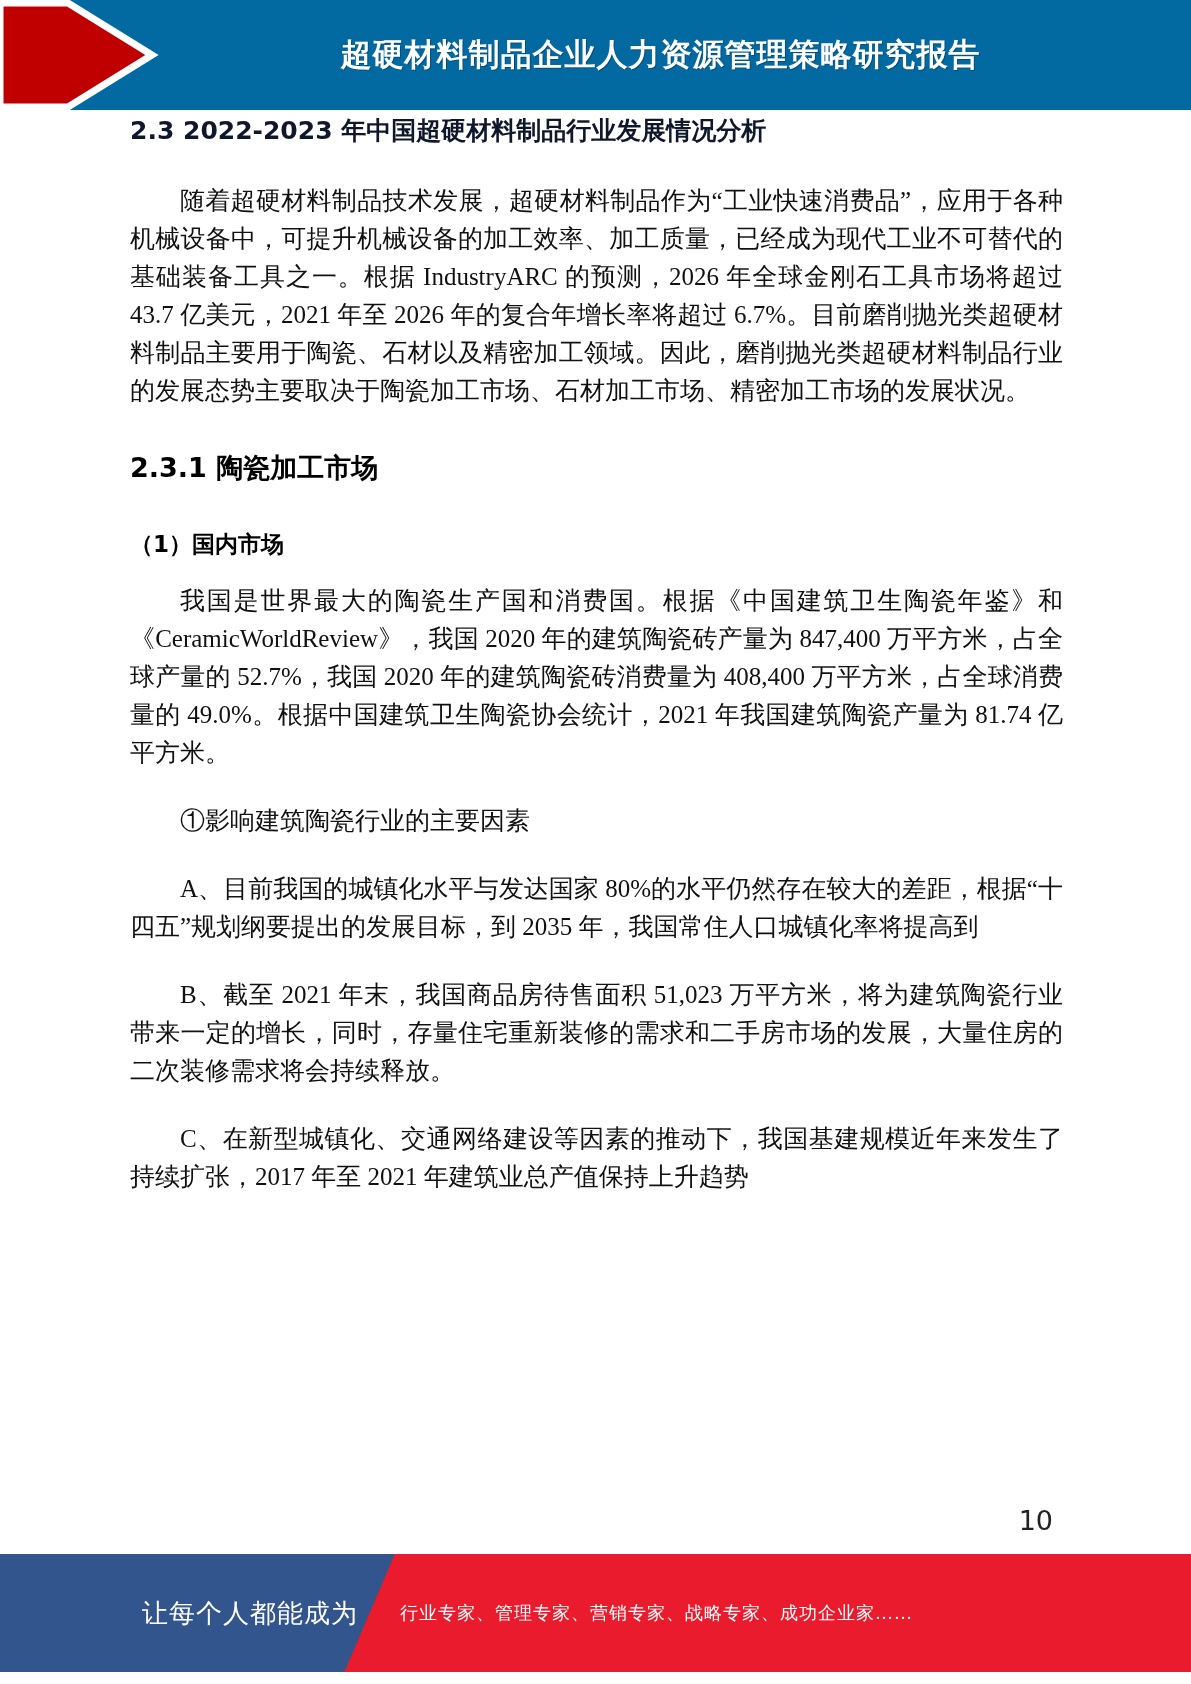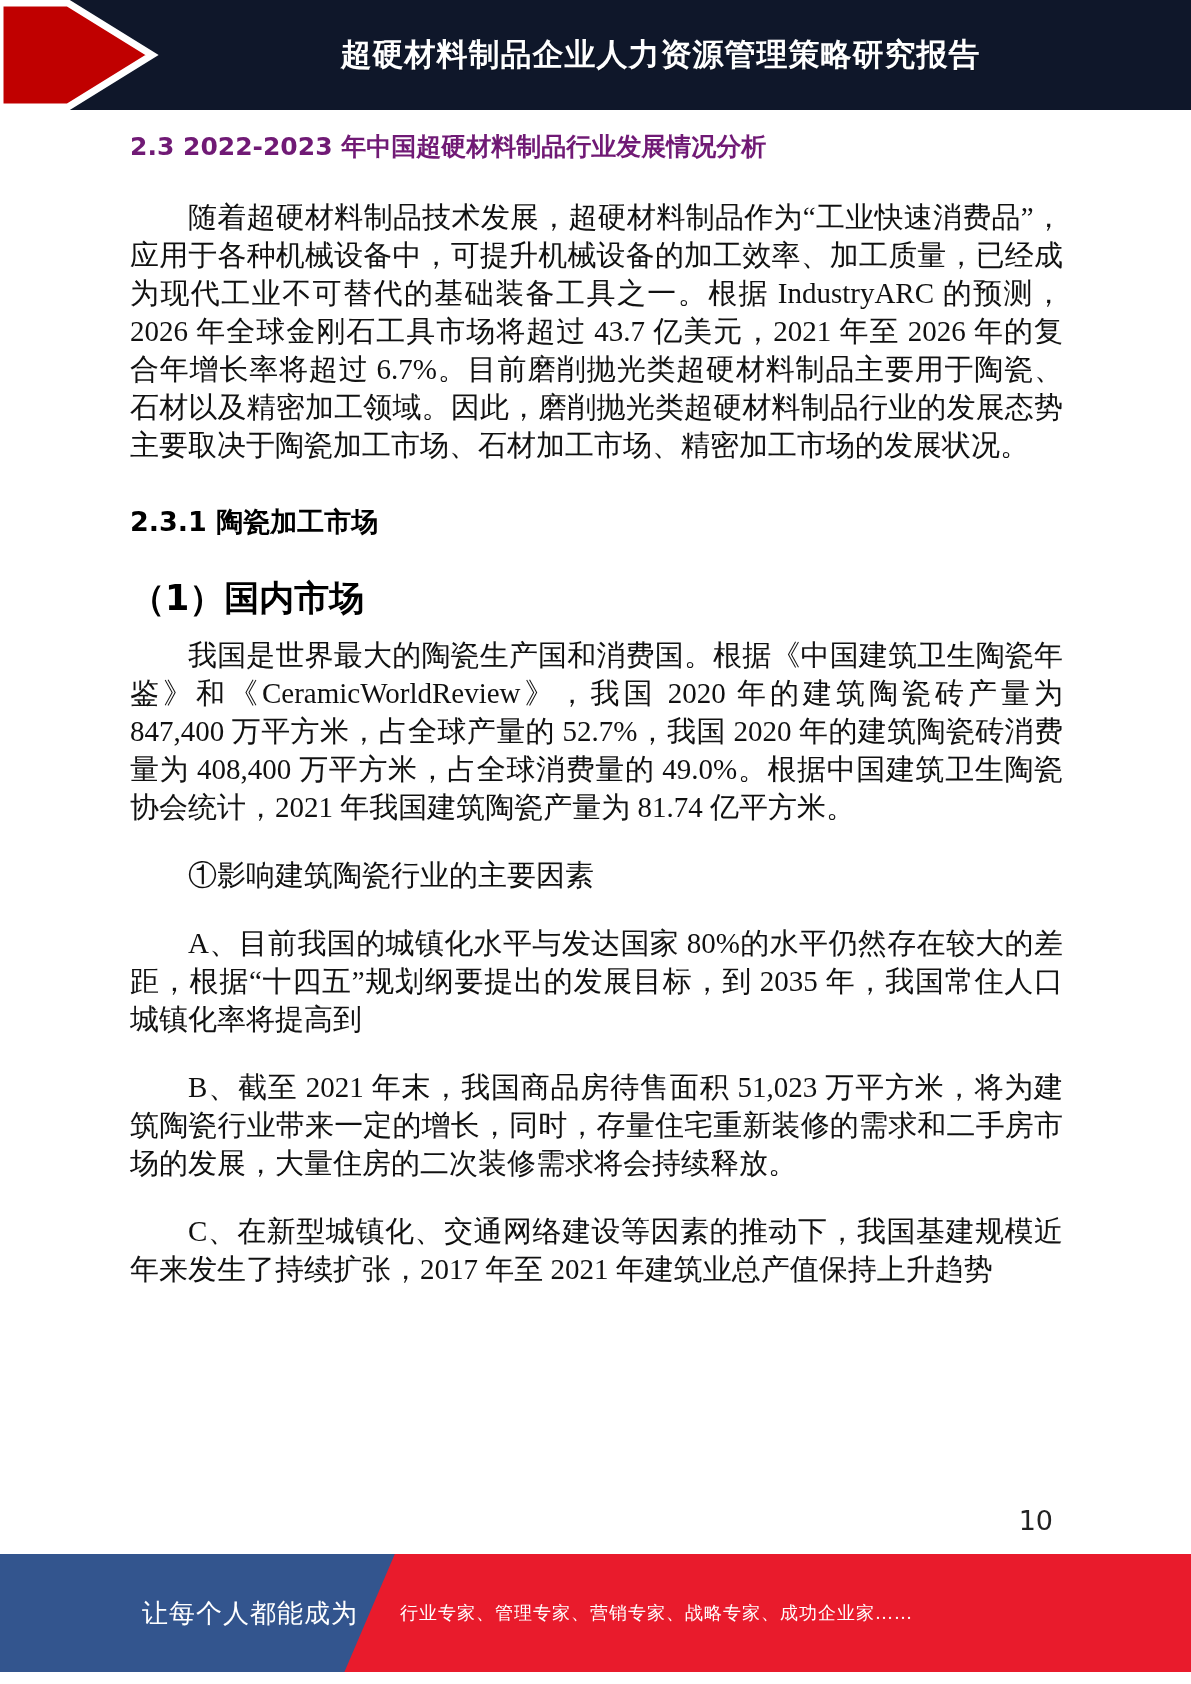--- a/index.html
+++ b/index.html
@@ -10,54 +10,54 @@
     margin:0 auto;
     background:#ffffff;
     overflow:hidden;
     font-family:"Liberation Serif","DejaVu Serif",serif;
     color:#111111;
   }
 
   
   .banner{
     position:absolute;top:0;left:0;right:0;height:110px;
-    background:#0f172a;
+    background:#0369a1;
   }
   .banner-arrow{position:absolute;left:0;top:0;width:170px;height:110px;}
   .banner-title{
     position:absolute;left:170px;right:40px;top:0;height:110px;
     display:flex;align-items:center;justify-content:center;
     color:#ffffff;font-family:"DejaVu Sans","Liberation Sans",sans-serif;
     font-weight:bold;font-size:31px;letter-spacing:1px;
     text-shadow:1px 1px 0 rgba(0,0,0,0.25);
     white-space:nowrap;
   }
 
   
   .content{
     position:absolute;top:110px;left:130px;width:933px;
   }
   .sec-h1{
-    margin:20px 0 0 0;
+    margin:4px 0 0 0;
     font-family:"DejaVu Sans","Liberation Sans",sans-serif;
-    font-weight:bold;font-size:25px;line-height:34px;color:#701a75;
+    font-weight:bold;font-size:25px;line-height:34px;color:#0f172a;
   }
   .sec-h2{
     margin:40px 0 0 0;
     font-family:"DejaVu Sans","Liberation Sans",sans-serif;
     font-weight:bold;font-size:27px;line-height:36px;color:#000;
   }
   .sec-h3{
     margin:40px 0 0 0;
     font-family:"DejaVu Sans","Liberation Sans",sans-serif;
-    font-weight:bold;font-size:35px;line-height:36px;color:#000;
+    font-weight:bold;font-size:23px;line-height:36px;color:#000;
   }
   .para{
     margin:30px 0 0 0;
-    font-size:29px;line-height:38px;
+    font-size:25px;line-height:38px;
     text-align:justify;text-indent:2em;
     overflow-wrap:break-word;
   }
   .para.tight{margin-top:20px;}
   .para.first{margin-top:34px;}
 
   
   .page-number{
     position:absolute;right:138px;top:1505px;
     font-size:27px;color:#222;

